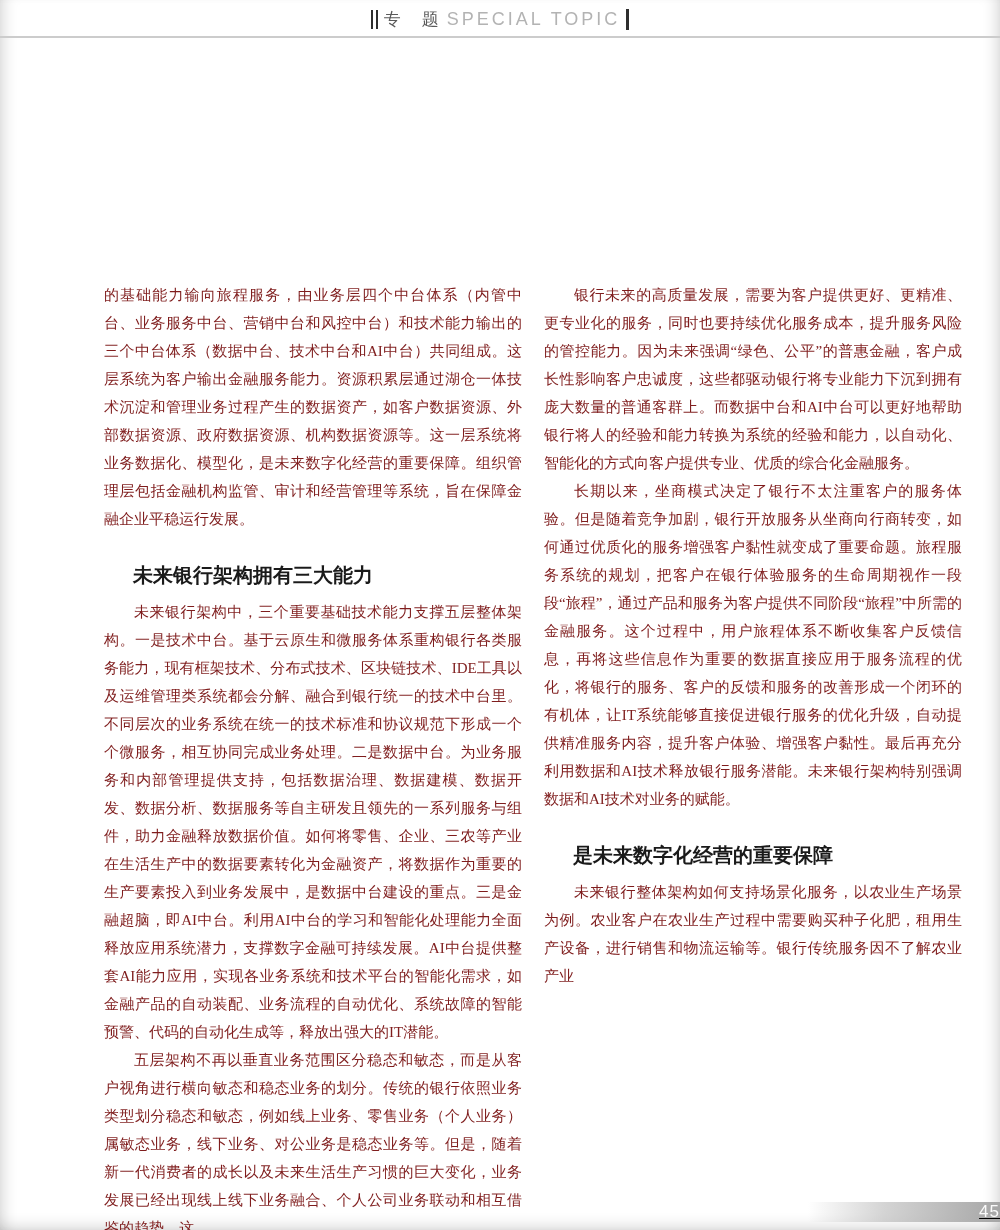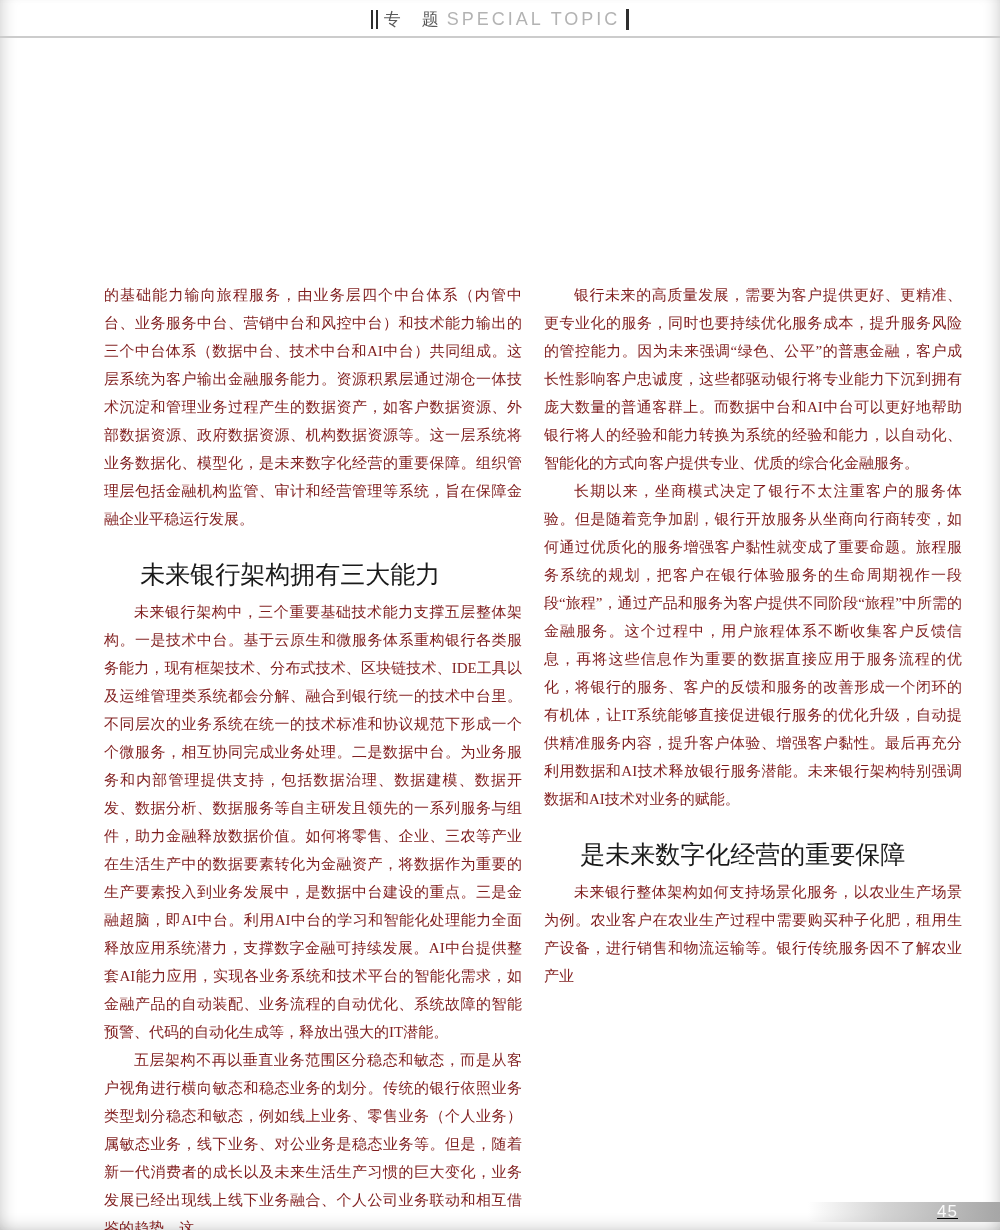--- a/index.html
+++ b/index.html
@@ -57,37 +57,36 @@
     line-height: 28px;
     color: #7f1d1d;
     text-align: justify;
     text-indent: 2em;
     font-family: "Liberation Serif", "DejaVu Serif", serif;
   }
   .para.no-indent { text-indent: 0; }
   .heading {
     margin: 27px 0 8px 0;
     padding-left: 1.45em;
-    font-size: 25px;
-    font-weight: normal;
+    font-size: 20px;
+    font-weight: bold;
     color: #1a1a1a;
     line-height: 30px;
     font-family: "Liberation Serif", "DejaVu Serif", serif;
   }
   
   .pagenum-bar {
     position: absolute; right: 0; bottom: 8px;
     width: 192px; height: 20px;
     background: linear-gradient(to right,
       rgba(176,176,176,0) 0%,
       rgba(176,176,176,0.55) 40%,
       #a6a6a6 100%);
     display: flex; align-items: center; justify-content: flex-end;
     box-sizing: border-box;
-    padding-right: 42px;
     text-decoration: underline;
   }
   .pagenum-bar span {
     font-family: "Liberation Sans", "DejaVu Sans", sans-serif;
     font-size: 17px; color: #fbfbfb; letter-spacing: 1px;
   }
 </style>
 </head>
 <body>
 

